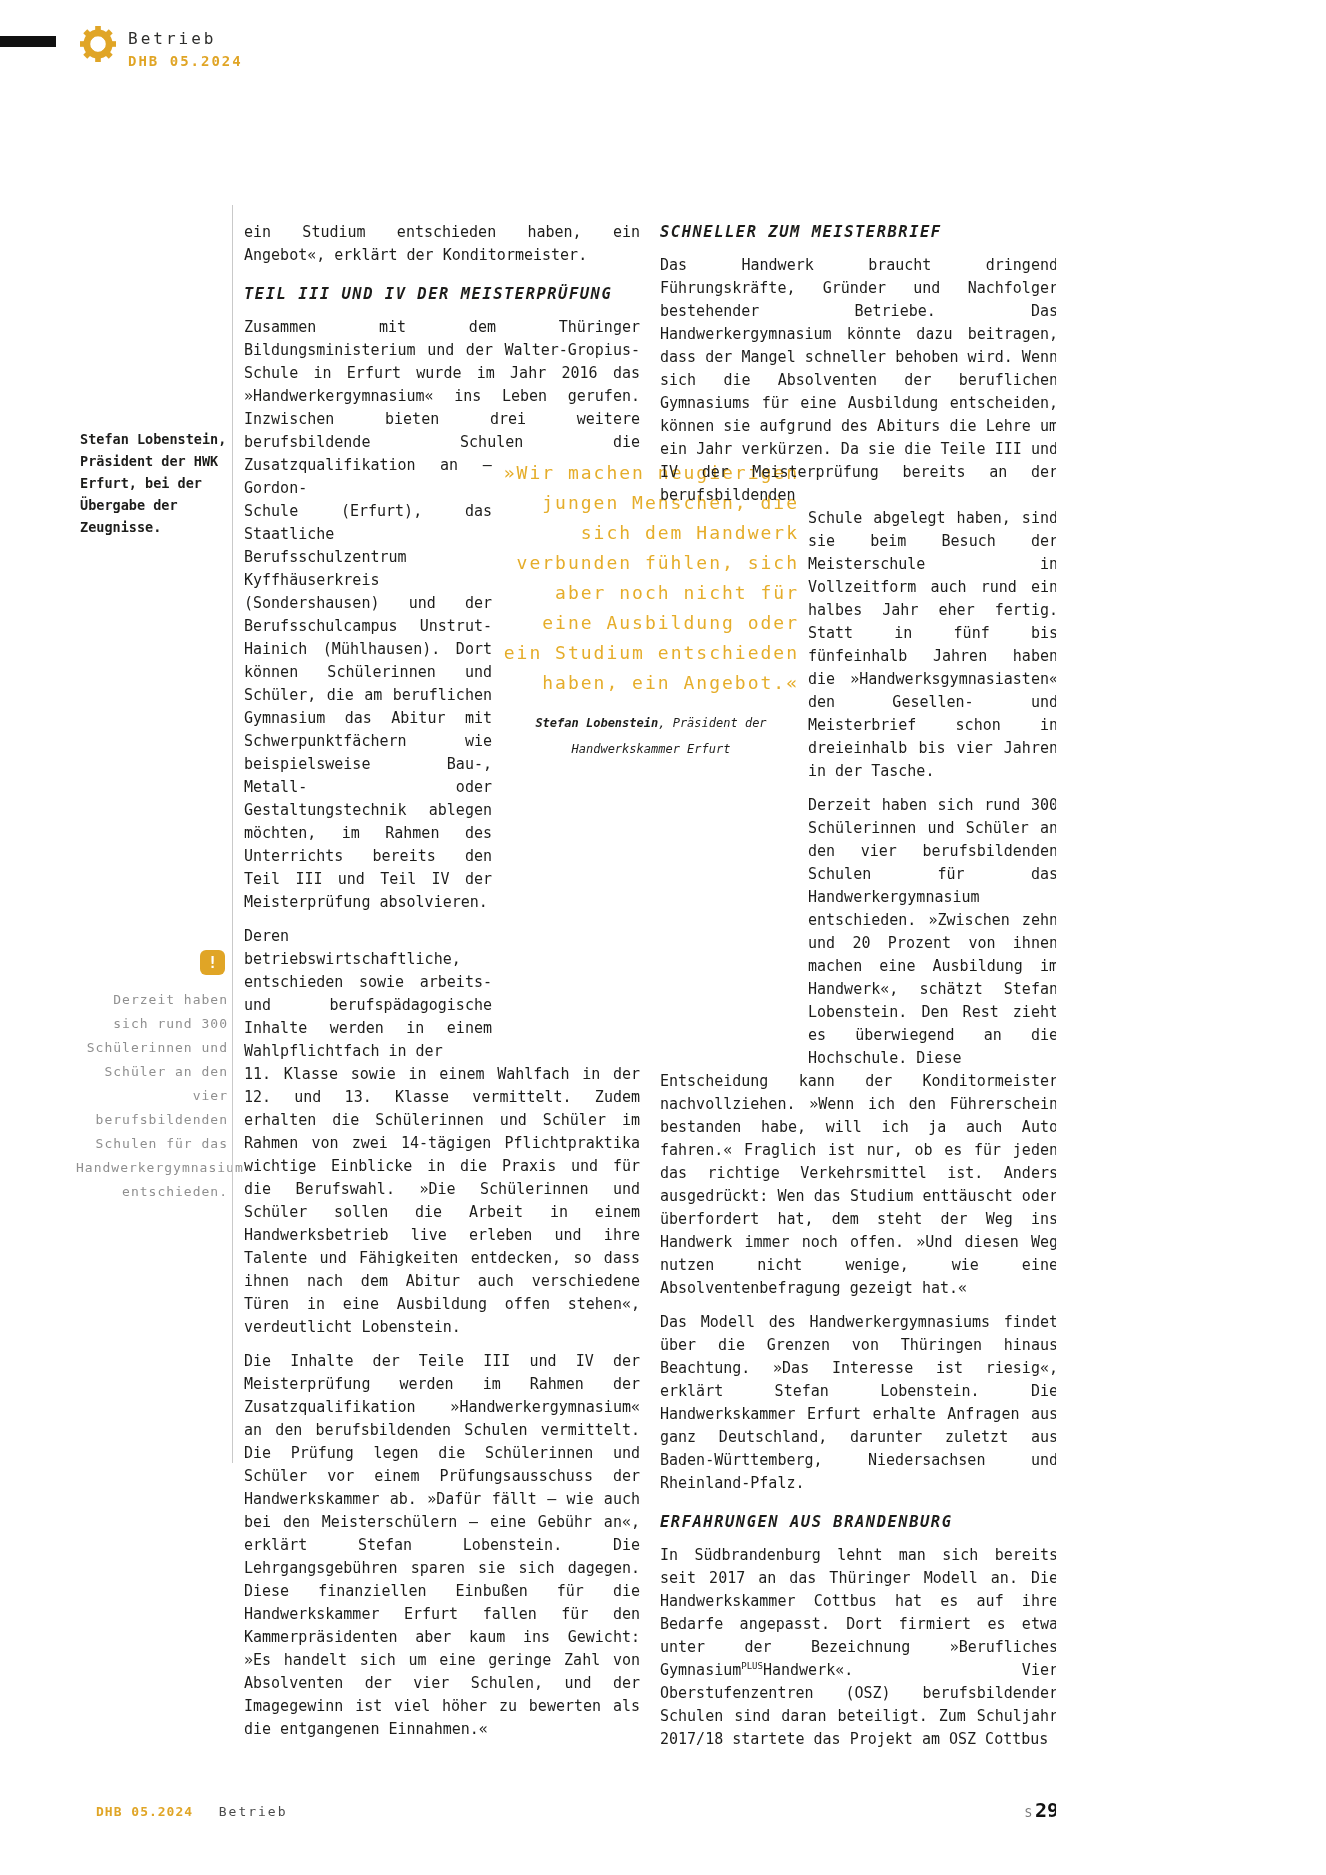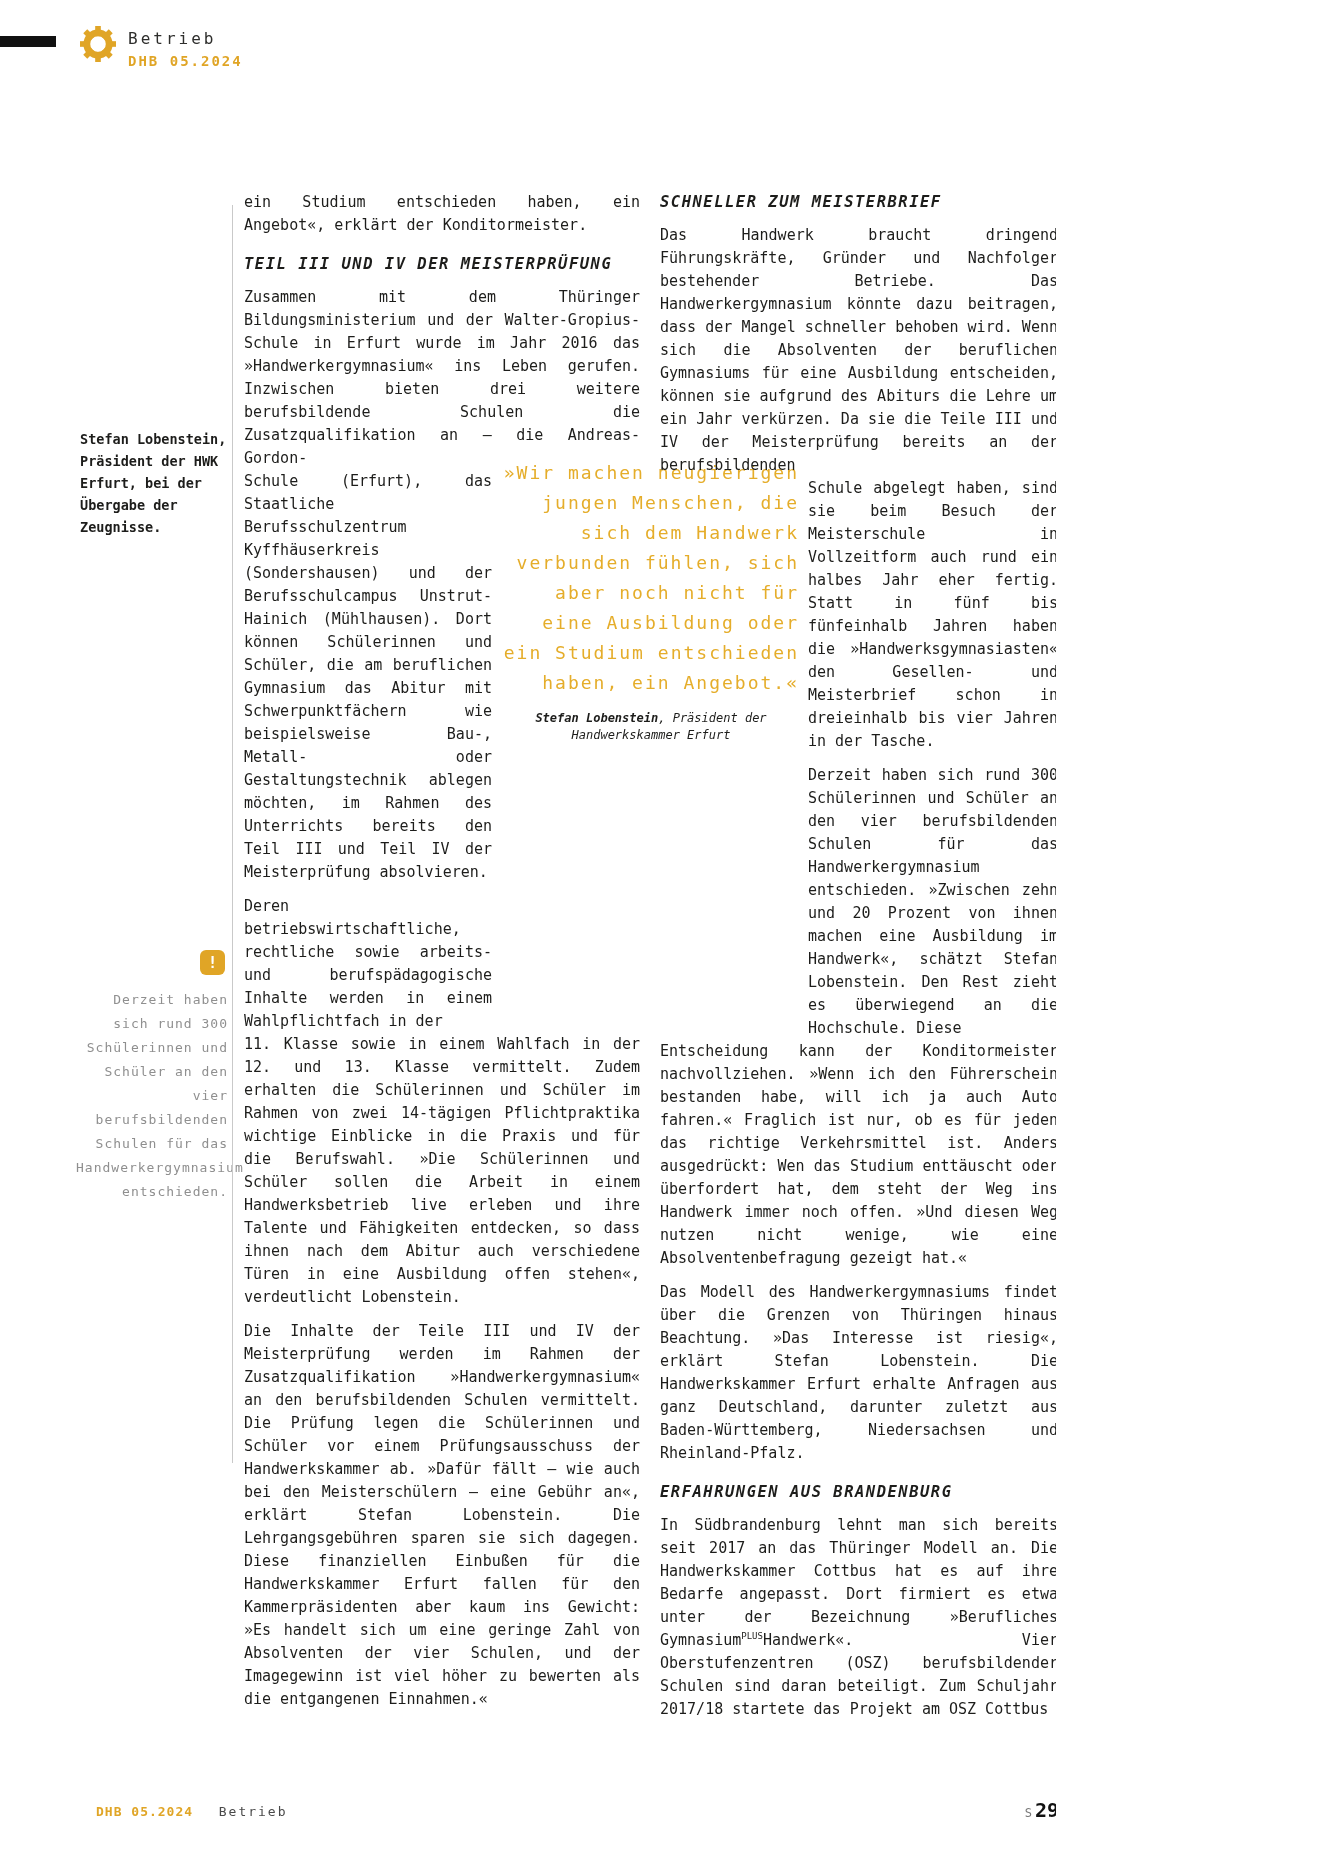--- a/index.html
+++ b/index.html
@@ -29,40 +29,40 @@
   }
   .margin-note {
     position:absolute; left:76px; top:988px; width:152px;
     font-size:13px; line-height:24px; letter-spacing:1px;
     color:#8f8f8f; text-align:right;
   }
 
   .vrule { position:absolute; left:232px; top:205px; width:1px; height:1258px; background:#c9c9c9; }
 
   
-  .col { position:absolute; top:191px; width:396px; font-size:15px; line-height:23px; text-align:justify; }
+  .col { position:absolute; top:221px; width:396px; font-size:15px; line-height:23px; text-align:justify; }
   .col1 { left:244px; }
   .col2 { left:660px; width:398px; }
   .col p { margin:0; }
   .col p.gap { margin-top:11px; }
   .narrow-r { margin-right:148px !important; }
   .narrow-l { margin-left:148px !important; }
   .heading { font-size:15.5px; font-weight:bold; letter-spacing:1.5px; margin:16px 0 10px 0; text-align:left;font-style:italic; }
   .heading.first { margin-top:0; }
   sup { font-size:9px; vertical-align:super; line-height:0; }
 
   
   .pull-quote {
     position:absolute; left:503px; top:458px; width:296px;
     background:#ffffff; text-align:center;
   }
   .quote-text {
     color:#e5ad2a; font-size:18px; line-height:30px; letter-spacing:2px;text-align:right;
   }
-  .quote-attr { margin-top:12px; font-size:12px; line-height:17px; font-style:italic; color:#1d1d1b; }
+  .quote-attr { margin-top:12px; font-size:12px; line-height:26px; font-style:italic; color:#1d1d1b; }
   .attr-name { font-weight:bold; }
 
   
   .footer {
     position:absolute; left:96px; top:1798px; width:963px;
     display:flex; justify-content:space-between; align-items:center;
   }
   .footer-issue { font-size:13px; font-weight:bold; letter-spacing:1px; color:#e0a526; }
   .footer-section { font-size:13px; letter-spacing:2px; color:#4a4a4a; margin-left:16px; }
   .page-prefix { font-size:12px; color:#7a7a7a; margin-right:3px; }
@@ -100,21 +100,21 @@
   <div class="note-icon">!</div>
   <div class="margin-note">Derzeit haben sich rund 300 Schülerinnen und Schüler an den vier berufsbildenden Schulen für das Handwerkergymnasium entschieden.</div>
 
   <div class="vrule"></div>
 
   <div class="col col1">
     <p>ein Studium entschieden haben, ein Angebot«, erklärt der Konditormeister.</p>
     <h2 class="heading">TEIL III UND IV DER MEISTERPRÜFUNG</h2>
     <p>Zusammen mit dem Thüringer Bildungsministerium und der Walter-Gropius-Schule in Erfurt wurde im Jahr 2016 das »Handwerkergymnasium« ins Leben gerufen. Inzwischen bieten drei weitere berufsbildende Schulen die Zusatzqualifikation an – die Andreas-Gordon-</p>
     <p class="narrow-r">Schule (Erfurt), das Staatliche Berufsschulzentrum Kyffhäuserkreis (Sondershausen) und der Berufsschulcampus Unstrut-Hainich (Mühlhausen). Dort können Schülerinnen und Schüler, die am beruflichen Gymnasium das Abitur mit Schwerpunktfächern wie beispielsweise Bau-, Metall- oder Gestaltungstechnik ablegen möchten, im Rahmen des Unterrichts bereits den Teil III und Teil IV der Meisterprüfung absolvieren.</p>
-    <p class="narrow-r gap">Deren betriebswirtschaftliche, rechtliche sowie arbeits- und berufspädagogische Inhalte werden in einem Wahlpflichtfach in der</p>
+    <p class="narrow-r gap">Deren betriebswirtschaftliche, entschieden sowie arbeits- und berufspädagogische Inhalte werden in einem Wahlpflichtfach in der</p>
     <p>11. Klasse sowie in einem Wahlfach in der 12. und 13. Klasse vermittelt. Zudem erhalten die Schülerinnen und Schüler im Rahmen von zwei 14-tägigen Pflichtpraktika wichtige Einblicke in die Praxis und für die Berufswahl. »Die Schülerinnen und Schüler sollen die Arbeit in einem Handwerksbetrieb live erleben und ihre Talente und Fähigkeiten entdecken, so dass ihnen nach dem Abitur auch verschiedene Türen in eine Ausbildung offen stehen«, verdeutlicht Lobenstein.</p>
     <p class="gap">Die Inhalte der Teile III und IV der Meisterprüfung werden im Rahmen der Zusatzqualifikation »Handwerkergymnasium« an den berufsbildenden Schulen vermittelt. Die Prüfung legen die Schülerinnen und Schüler vor einem Prüfungsausschuss der Handwerkskammer ab. »Dafür fällt – wie auch bei den Meisterschülern – eine Gebühr an«, erklärt Stefan Lobenstein. Die Lehrgangsgebühren sparen sie sich dagegen. Diese finanziellen Einbußen für die Handwerkskammer Erfurt fallen für den Kammerpräsidenten aber kaum ins Gewicht: »Es handelt sich um eine geringe Zahl von Absolventen der vier Schulen, und der Imagegewinn ist viel höher zu bewerten als die entgangenen Einnahmen.«</p>
   </div>
 
   <div class="pull-quote">
     <div class="quote-text">»Wir machen neugierigen jungen Menschen, die sich dem Handwerk verbunden fühlen, sich aber noch nicht für eine Ausbildung oder ein Studium entschieden haben, ein Angebot.«</div>
     <div class="quote-attr"><span class="attr-name">Stefan Lobenstein</span><span>, Präsident der Handwerkskammer Erfurt</span></div>
   </div>
 
   <div class="col col2">

